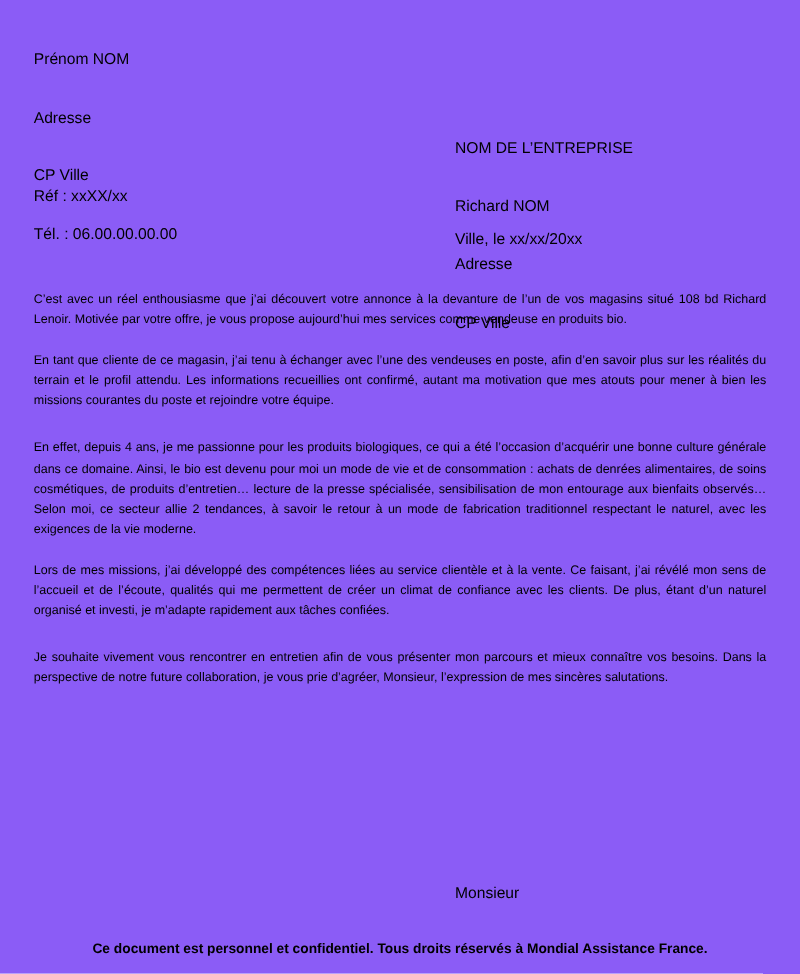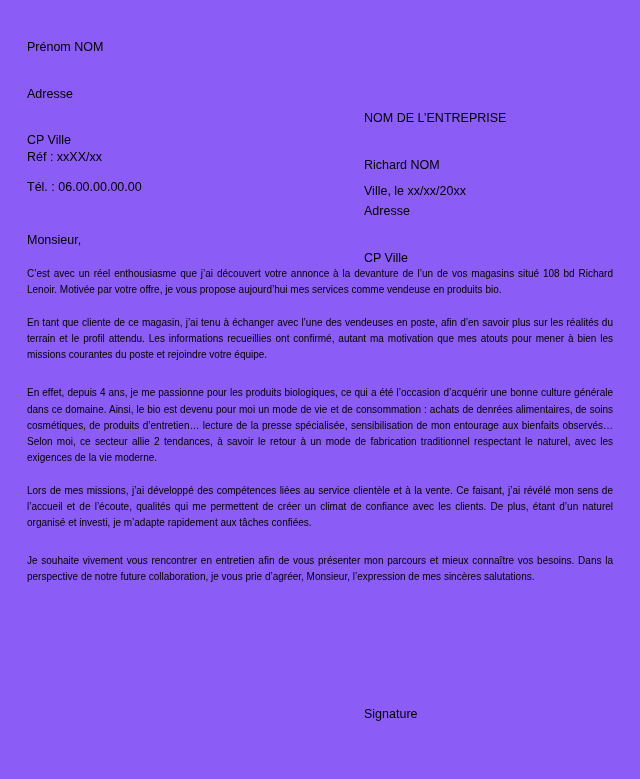--- a/index.html
+++ b/index.html
@@ -118,24 +118,24 @@
     <div>Richard NOM</div>
     <div>Adresse</div>
     <div>CP Ville</div>
   </div>
 
   <div class="ref-line">Réf : xxXX/xx</div>
 
   <div class="date-line">Ville, le xx/xx/20xx</div>
 
   <div class="body-area">
-    <p class="salutation">Monsieur,</p>
     <p class="para">C’est avec un réel enthousiasme que j’ai découvert votre annonce à la devanture de l’un de vos magasins situé 108 bd Richard Lenoir. Motivée par votre offre, je vous propose aujourd’hui mes services comme vendeuse en produits bio.</p>
     <p class="para gap-large">En tant que cliente de ce magasin, j’ai tenu à échanger avec l’une des vendeuses en poste, afin d’en savoir plus sur les réalités du terrain et le profil attendu. Les informations recueillies ont confirmé, autant ma motivation que mes atouts pour mener à bien les missions courantes du poste et rejoindre votre équipe.</p>
     <p class="para">En effet, depuis 4 ans, je me passionne pour les produits biologiques, ce qui a été l’occasion d’acquérir une bonne culture générale dans ce domaine. Ainsi, le bio est devenu pour moi un mode de vie et de consommation : achats de denrées alimentaires, de soins cosmétiques, de produits d’entretien… lecture de la presse spécialisée, sensibilisation de mon entourage aux bienfaits observés… Selon moi, ce secteur allie 2 tendances, à savoir le retour à un mode de fabrication traditionnel respectant le naturel, avec les exigences de la vie moderne.</p>
     <p class="para gap-large">Lors de mes missions, j’ai développé des compétences liées au service clientèle et à la vente. Ce faisant, j’ai révélé mon sens de l’accueil et de l’écoute, qualités qui me permettent de créer un climat de confiance avec les clients. De plus, étant d’un naturel organisé et investi, je m’adapte rapidement aux tâches confiées.</p>
     <p class="para">Je souhaite vivement vous rencontrer en entretien afin de vous présenter mon parcours et mieux connaître vos besoins. Dans la perspective de notre future collaboration, je vous prie d’agréer, Monsieur, l’expression de mes sincères salutations.</p>
   </div>
 
-  <div class="signature">Signature</div>
+  <div class="signature">Monsieur</div>
 
+  <div class="footer">Ce document est personnel et confidentiel. Tous droits réservés à Mondial Assistance France.</div>
 
 </div>
 
 </body></html>

